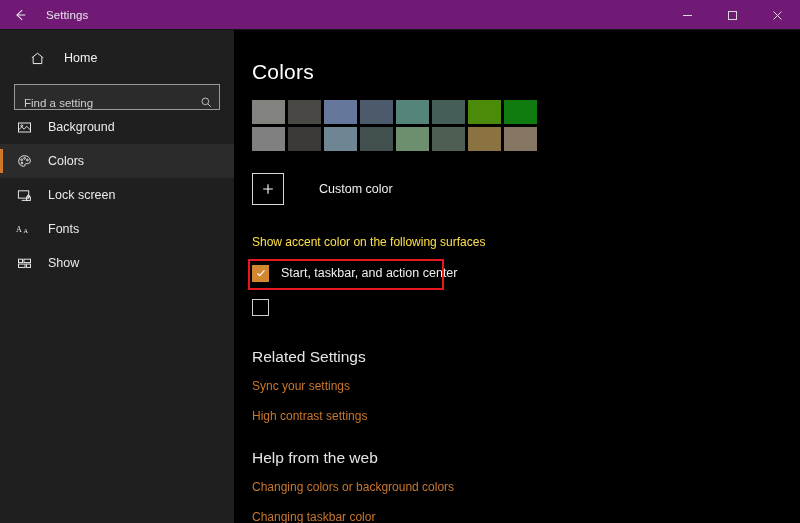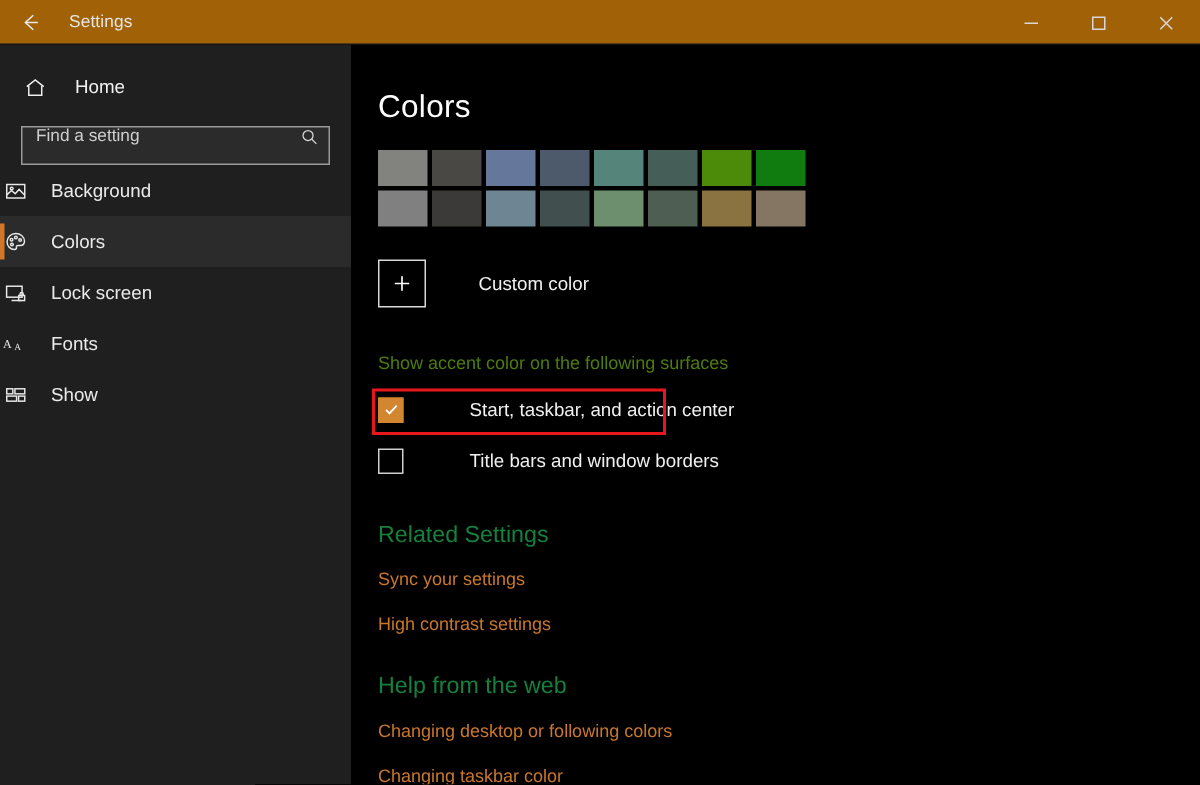--- a/index.html
+++ b/index.html
@@ -20,21 +20,21 @@
     background: #000000;
     display: flex;
     flex-direction: column;
   }
 
   
   .titlebar {
     position: relative;
     height: 30px;
     flex: 0 0 30px;
-    background: #a16207;
+    background: #701a75;
     display: flex;
     align-items: center;
     border-bottom: 1px solid #141414;
   }
   .titlebar-left {
     display: flex;
     align-items: center;
     height: 100%;
   }
   .back-btn {
@@ -82,21 +82,21 @@
     flex: 0 0 234px;
     background: #1f1f1f;
     padding-top: 12px;
     position: relative;
   }
 
   .home-row {
     display: flex;
     align-items: center;
     height: 32px;
-    padding-left: 16px;
+    padding-left: 30px;
     margin-bottom: 10px;
     text-align: center;
   }
   .home-row .ic {
     width: 22px;
     display: flex;
     align-items: center;
     justify-content: flex-start;
     color: #f0f0f0;
   }
@@ -106,21 +106,21 @@
     margin-left: 12px;
   }
 
   .searchbox {
     position: relative;
     margin: 0 14px 0 14px;
     height: 26px;
     background: #2b2b2b;
     border: 1px solid #9a9a9a;
     display: flex;
-    align-items: flex-start;
+    align-items: flex-end;
   }
   .searchbox .txt {
     font-size: 11.5px;
     color: #cfcfcf;
     padding-left: 9px;
     flex: 1;
     white-space: nowrap;
     overflow: hidden;
   }
   .searchbox .mag {
@@ -140,20 +140,21 @@
     margin-bottom: 14px;
   }
 
   .nav { display: flex; flex-direction: column; }
 
   .nav-item {
     position: relative;
     display: flex;
     align-items: center;
     height: 34px;
+    padding-left: 14px;
   }
   .nav-item .ic {
     width: 20px;
     display: flex;
     align-items: center;
     justify-content: center;
     color: #e8e8e8;
     flex: 0 0 20px;
   }
   .nav-item .lbl {
@@ -225,30 +226,29 @@
     font-size: 12.5px;
     color: #f0f0f0;
     margin-left: 35px;
   }
 
   
   .accent-block { position: relative; margin-bottom: 30px; }
 
   .accent-label {
     font-size: 12px;
-    color: #4d7c0f;
+    color: #fde047;
     margin-bottom: 13px;
   }
 
   .check-row {
     display: flex;
     align-items: center;
     height: 22px;
     margin-bottom: 12px;
-    gap: 32px;
   }
   .check-row:last-child { margin-bottom: 0; }
 
   .cbox {
     width: 17px;
     height: 17px;
     flex: 0 0 17px;
     border: 1.3px solid #cfcfcf;
     background: transparent;
     display: flex;
@@ -277,21 +277,21 @@
     left: -4px;
     top: 24px;
     width: 196px;
     height: 31px;
   }
 
   
   .group { margin-bottom: 26px; }
   .group-title {
     font-size: 15.5px;
-    color: #15803d;
+    color: #e5e5e5;
     font-weight: normal;
     margin-bottom: 13px;
   }
   .link {
     display: block;
     font-size: 12px;
     color: #c9772c;
     text-decoration: none;
     margin-bottom: 16px;
   }
@@ -463,33 +463,32 @@
               <path d="M3.2 8.4l3 3.1 6.4-6.9"></path>
             </svg>
           </span>
           <span class="lbl">Start, taskbar, and action center</span>
         </div>
 
         <div class="check-row">
           <span class="cbox">
             
           </span>
-          <span class="lbl">Title bars and window borders</span>
         </div>
 
         <div class="annotation" style="border-color: rgb(232, 22, 29);"></div>
       </div>
 
       <div class="group">
         <div class="group-title">Related Settings</div>
         <a class="link" href="#" style="color: rgb(201, 119, 44);">Sync your settings</a>
         <a class="link" href="#" style="color: rgb(201, 119, 44);">High contrast settings</a>
       </div>
 
       <div class="group">
         <div class="group-title">Help from the web</div>
-        <a class="link" href="#" style="color: rgb(201, 119, 44);">Changing desktop or following colors</a>
+        <a class="link" href="#" style="color: rgb(201, 119, 44);">Changing colors or background colors</a>
         <a class="link" href="#" style="color: rgb(201, 119, 44);">Changing taskbar color</a>
       </div>
 
     </div>
   </div>
 </div>
 
 </body></html>

